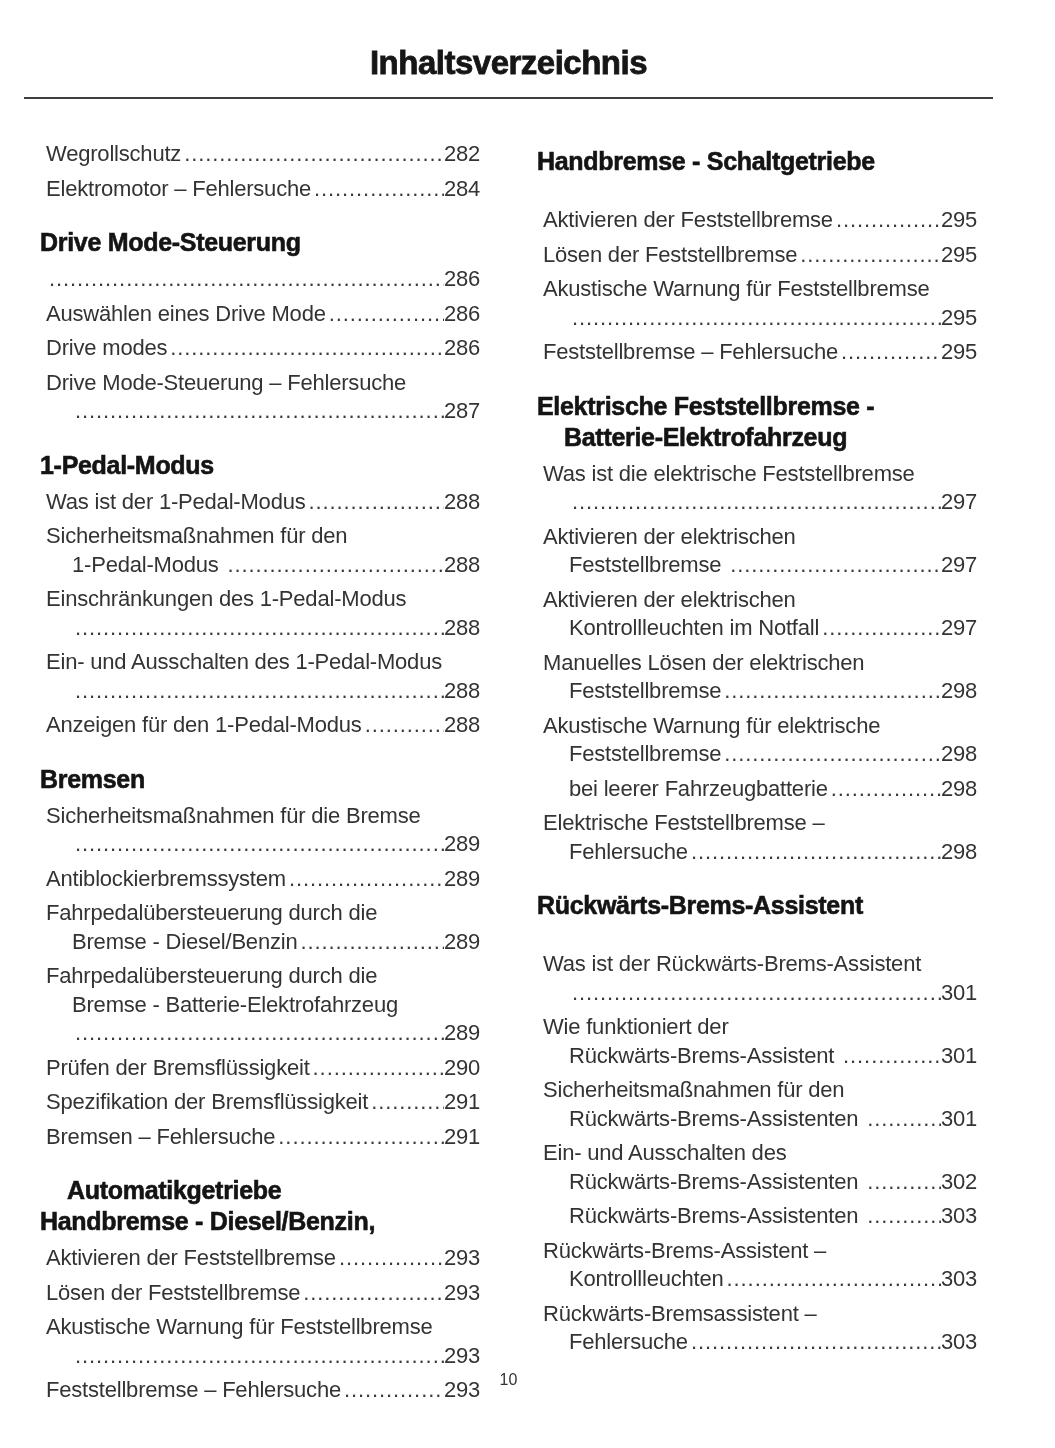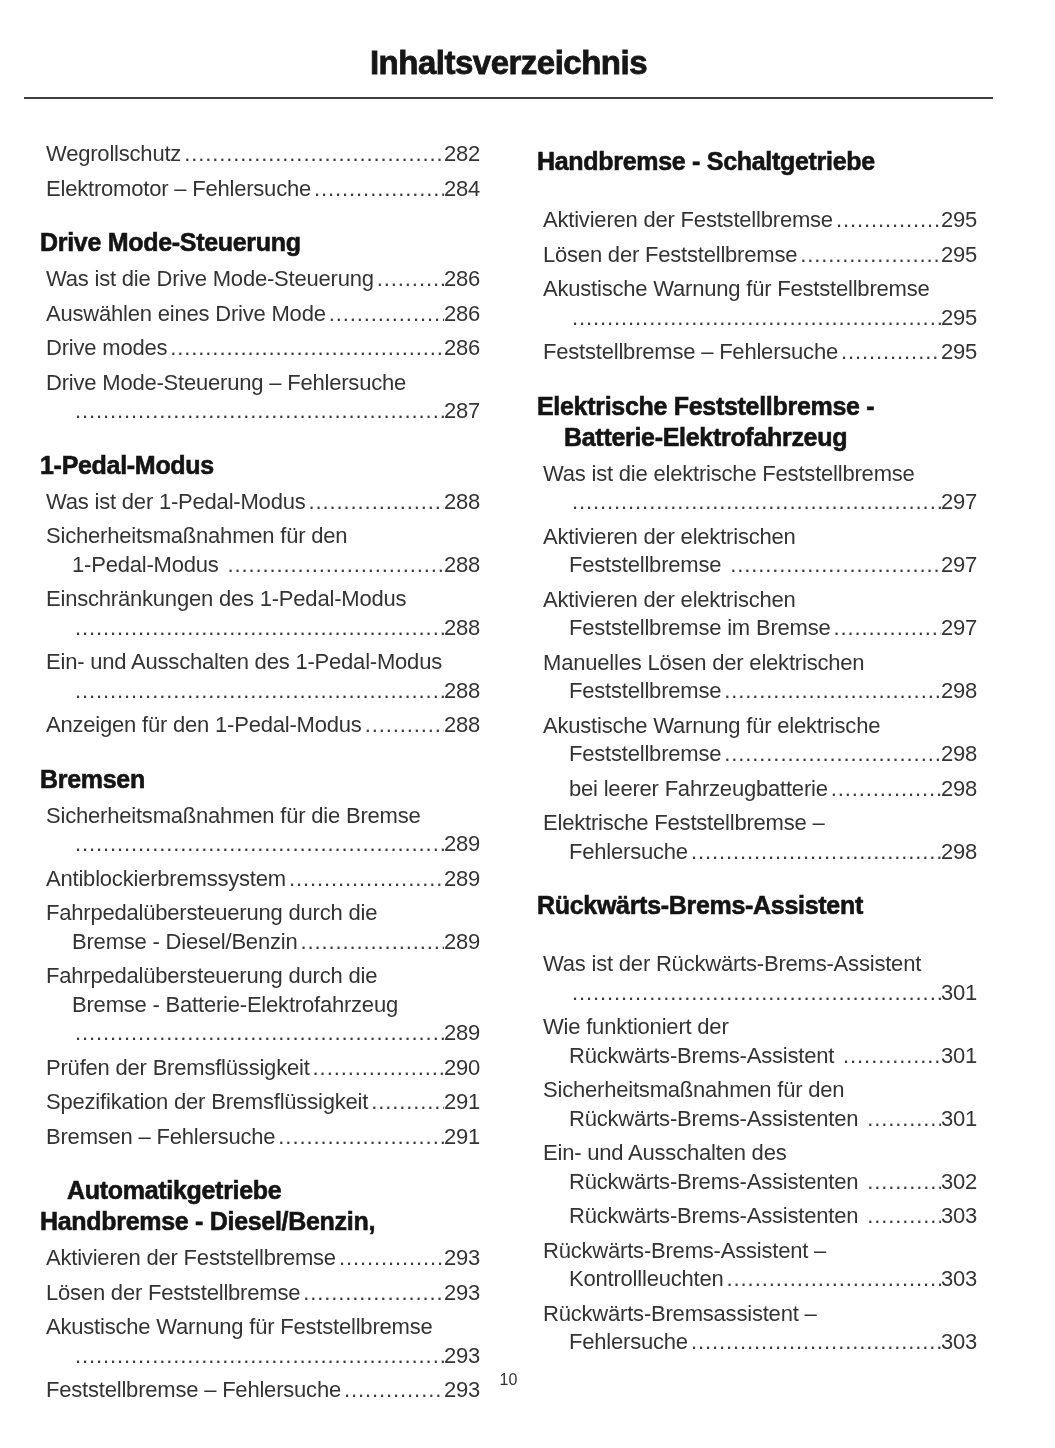--- a/index.html
+++ b/index.html
@@ -103,21 +103,20 @@
             <span class="pg">284</span>
           </div>
         </div>
       </div>
       <div class="section">
         <div class="heading">
           <div class="hline">Drive Mode-Steuerung</div>
         </div>
         <div class="entry">
           <div class="line">
-            <span class="txt">Was ist die Drive Mode-Steuerung</span>
             <span class="leader"></span>
             <span class="pg">286</span>
           </div>
         </div>
         <div class="entry">
           <div class="line">
             <span class="txt">Auswählen eines Drive Mode</span>
             <span class="leader"></span>
             <span class="pg">286</span>
           </div>
@@ -353,21 +352,21 @@
             <span class="txt">Feststellbremse </span>
             <span class="leader"></span>
             <span class="pg">297</span>
           </div>
         </div>
         <div class="entry">
           <div class="line">
             <span class="txt">Aktivieren der elektrischen</span>
           </div>
           <div class="line cont">
-            <span class="txt">Feststellbremse im Bremse</span>
+            <span class="txt">Kontrollleuchten im Notfall</span>
             <span class="leader"></span>
             <span class="pg">297</span>
           </div>
         </div>
         <div class="entry">
           <div class="line">
             <span class="txt">Manuelles Lösen der elektrischen</span>
           </div>
           <div class="line cont">
             <span class="txt">Feststellbremse</span>

